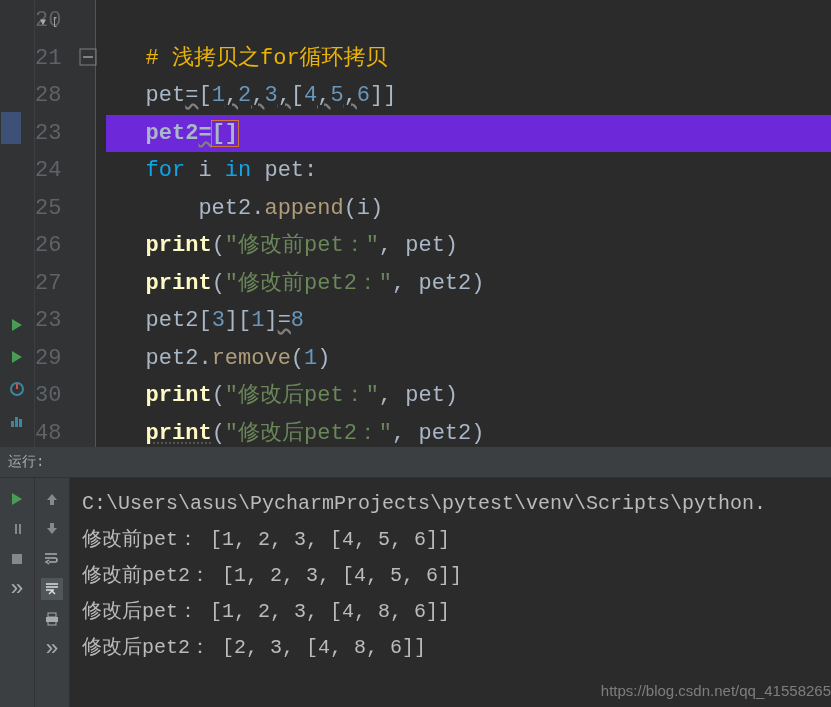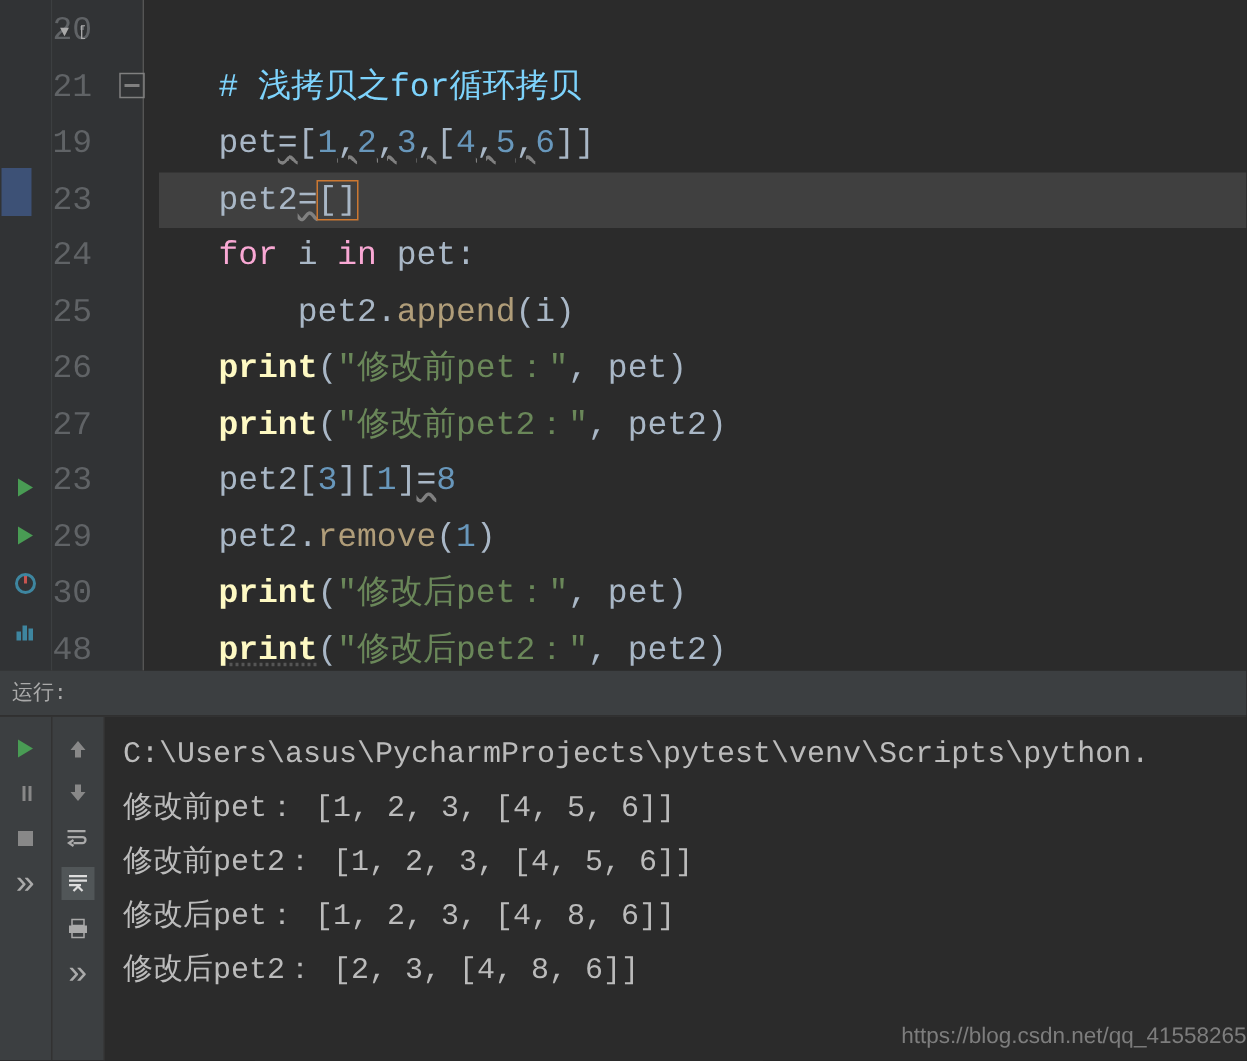--- a/index.html
+++ b/index.html
@@ -38,33 +38,33 @@
 .line-numbers div { height: 37.5px; }
 .code-area {
   flex: 1;
   background: #2b2b2b;
   padding-top: 2px;
   padding-left: 10px;
   border-left: 1px solid #555;
   position: relative;
 }
 .code-line { height: 37.5px; line-height: 37.5px; white-space: pre; position: relative; }
-.code-line.current { background: #404040; }
+.code-line.current { background: #6d28d9; font-weight: bold; }
 .fold-icon {
   position: absolute;
   left: -27px;
   top: 8px;
   width: 18px;
   height: 18px;
   color: #808080;
 }
-.kw-orange { color: #f9a8d4; }
+.kw-orange { color: #0ea5e9; }
 .kw-blue { color: #6897bb; }
 .kw-green { color: #6a8759; }
-.kw-comment { color: #7dd3fc; }
+.kw-comment { color: #eab308; }
 .kw-call { color: #b09d79; margin-top: 20px; }
 .kw-purple { color: #fef9c3; font-weight: bold; }
 .kw-default { color: #a9b7c6; }
 .underline { text-decoration: underline dotted #555; text-underline-offset: 4px; }
 .warn-underline { text-decoration: underline wavy #808080; text-underline-offset: 2px; }
 .bracket-hl { border: 1px solid #cc7832; margin: -1px; }
 
 .run-panel { display: flex; height: 230px; background: #2b2b2b; border-top: 1px solid #323232; }
 .run-header {
   display: flex;
@@ -170,21 +170,21 @@
             <rect x="2" y="8" width="3" height="6" fill="#3e86a0"></rect>
             <rect x="6" y="4" width="3" height="10" fill="#3e86a0"></rect>
             <rect x="10" y="6" width="3" height="8" fill="#3e86a0"></rect>
           </svg>
       </div>
     </div>
 
     <div class="line-numbers">
       <div>20</div>
       <div>21</div>
-      <div>19</div>
+      <div>28</div>
       <div>23</div>
       <div>24</div>
       <div>25</div>
       <div>26</div>
       <div>27</div>
       <div>23</div>
       <div>29</div>
       <div>30</div>
       <div>48</div>
     </div>

